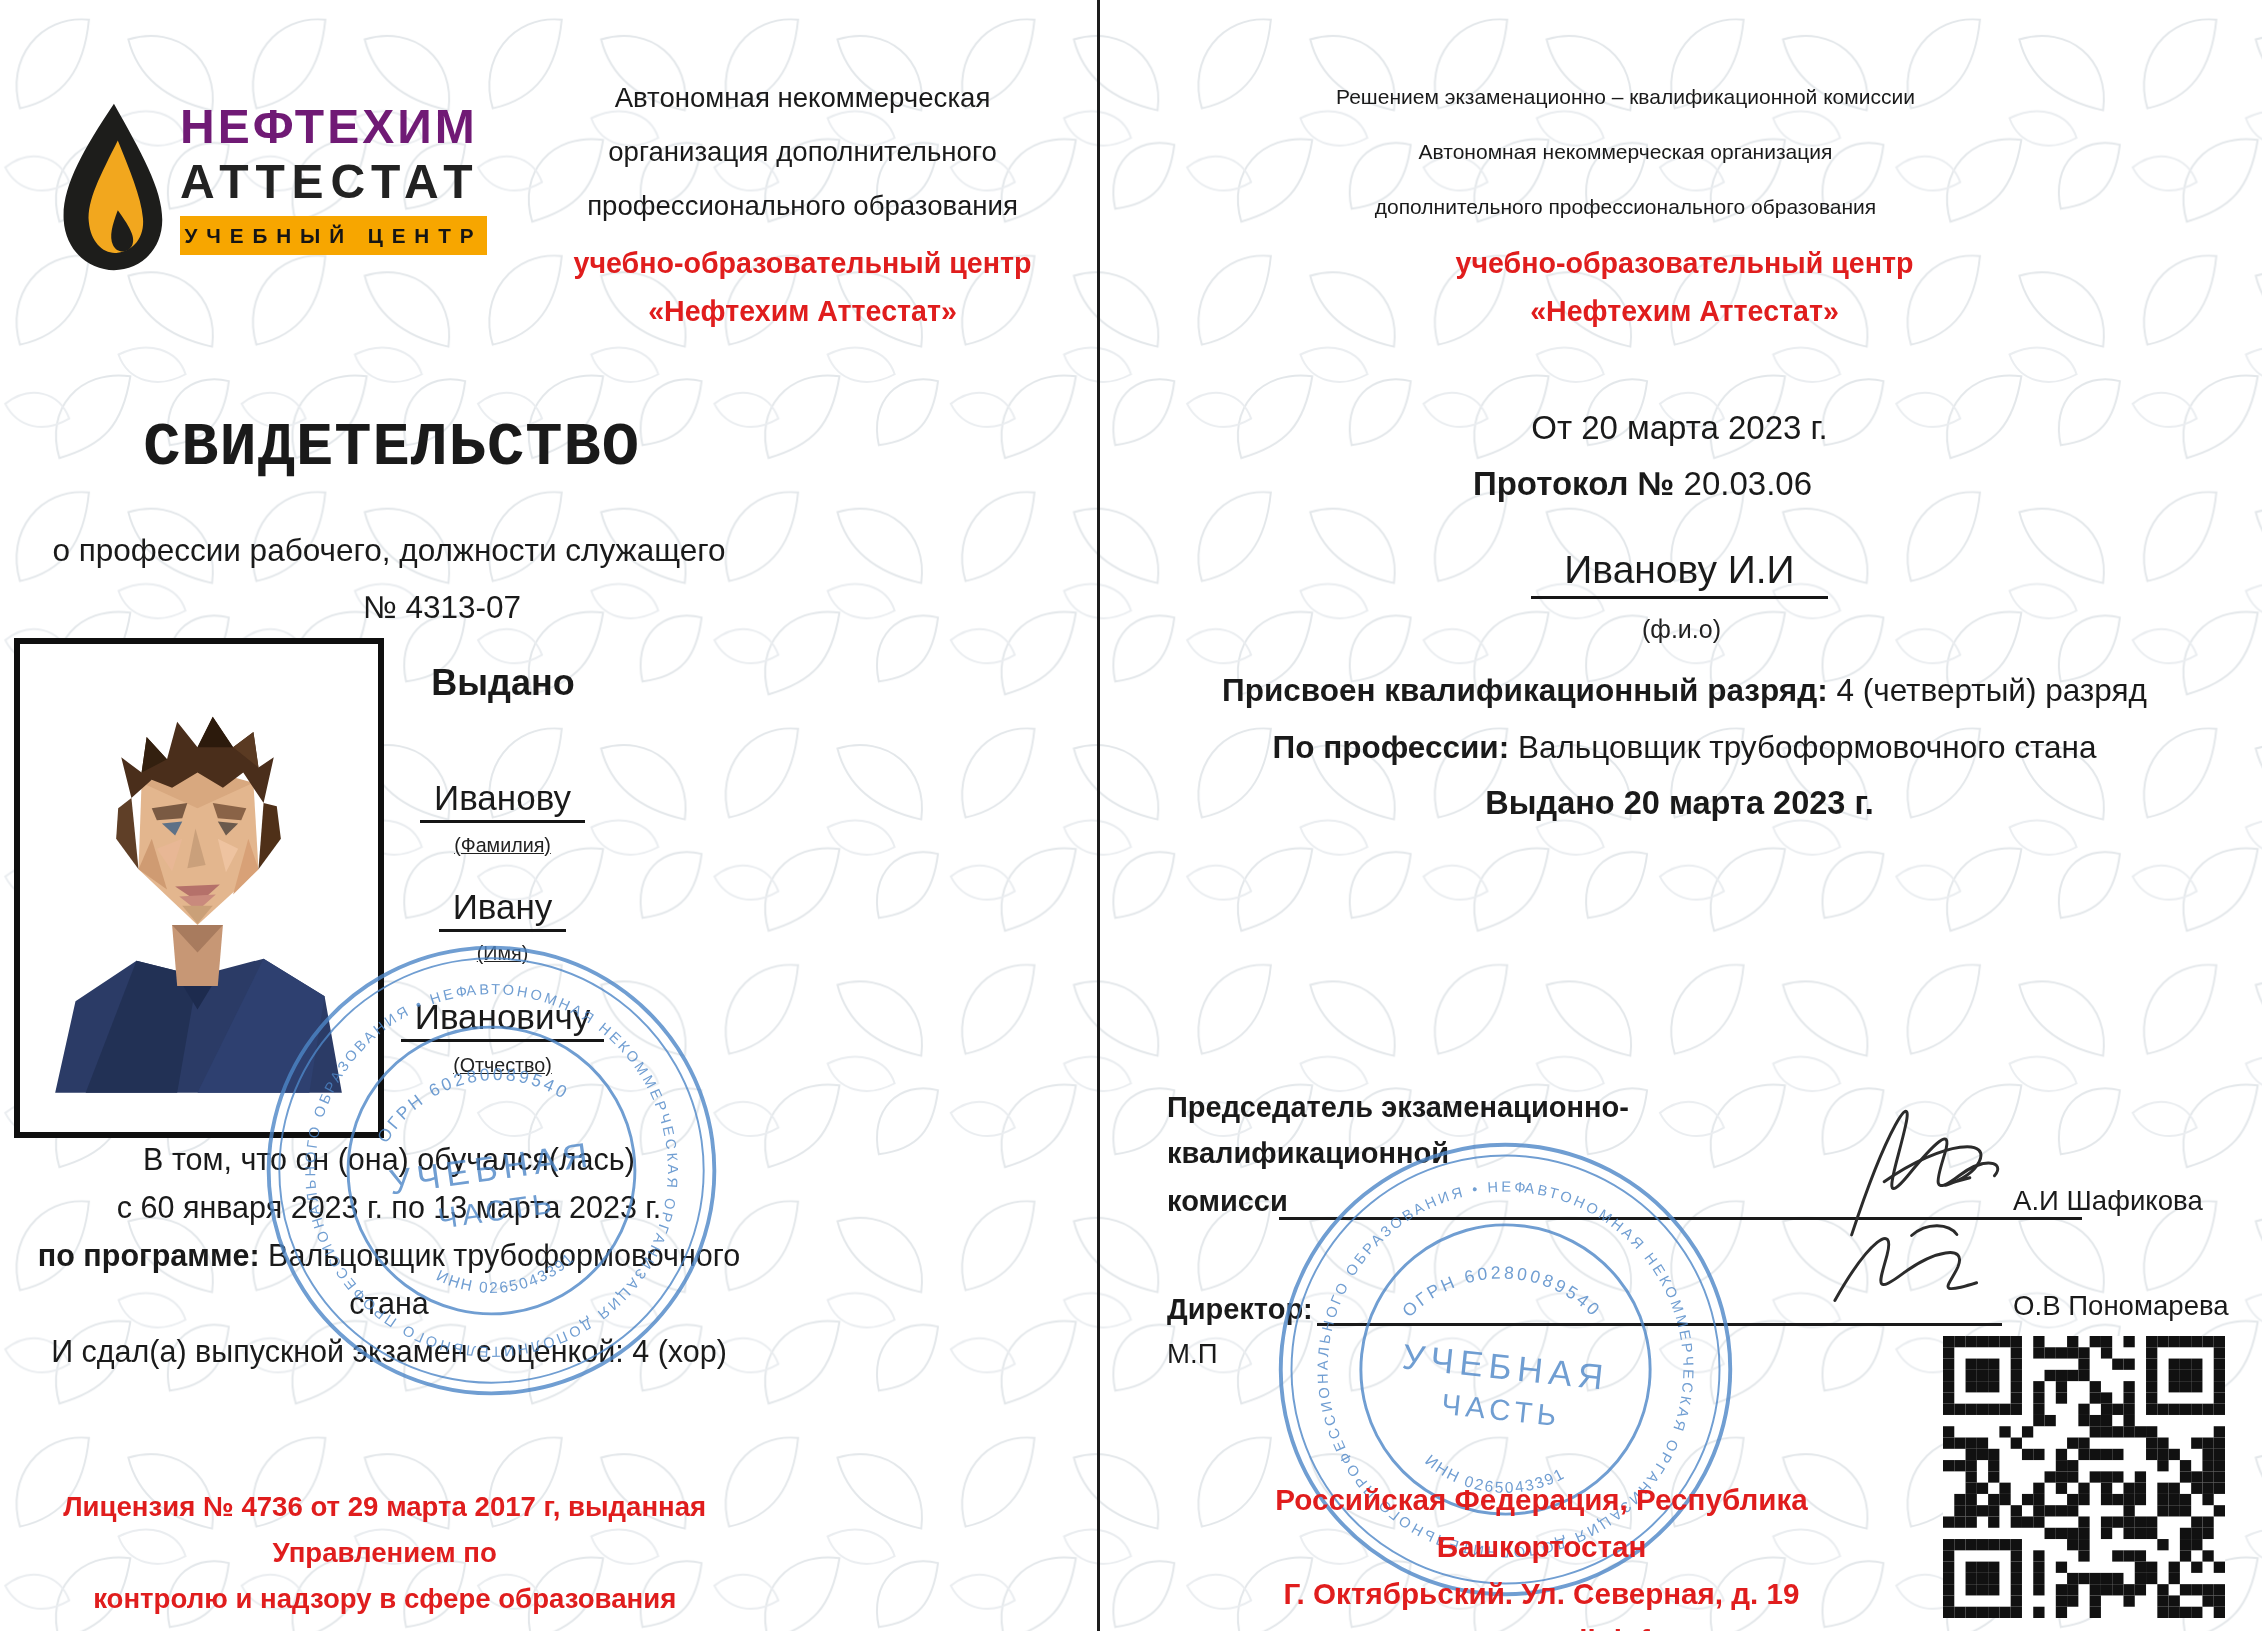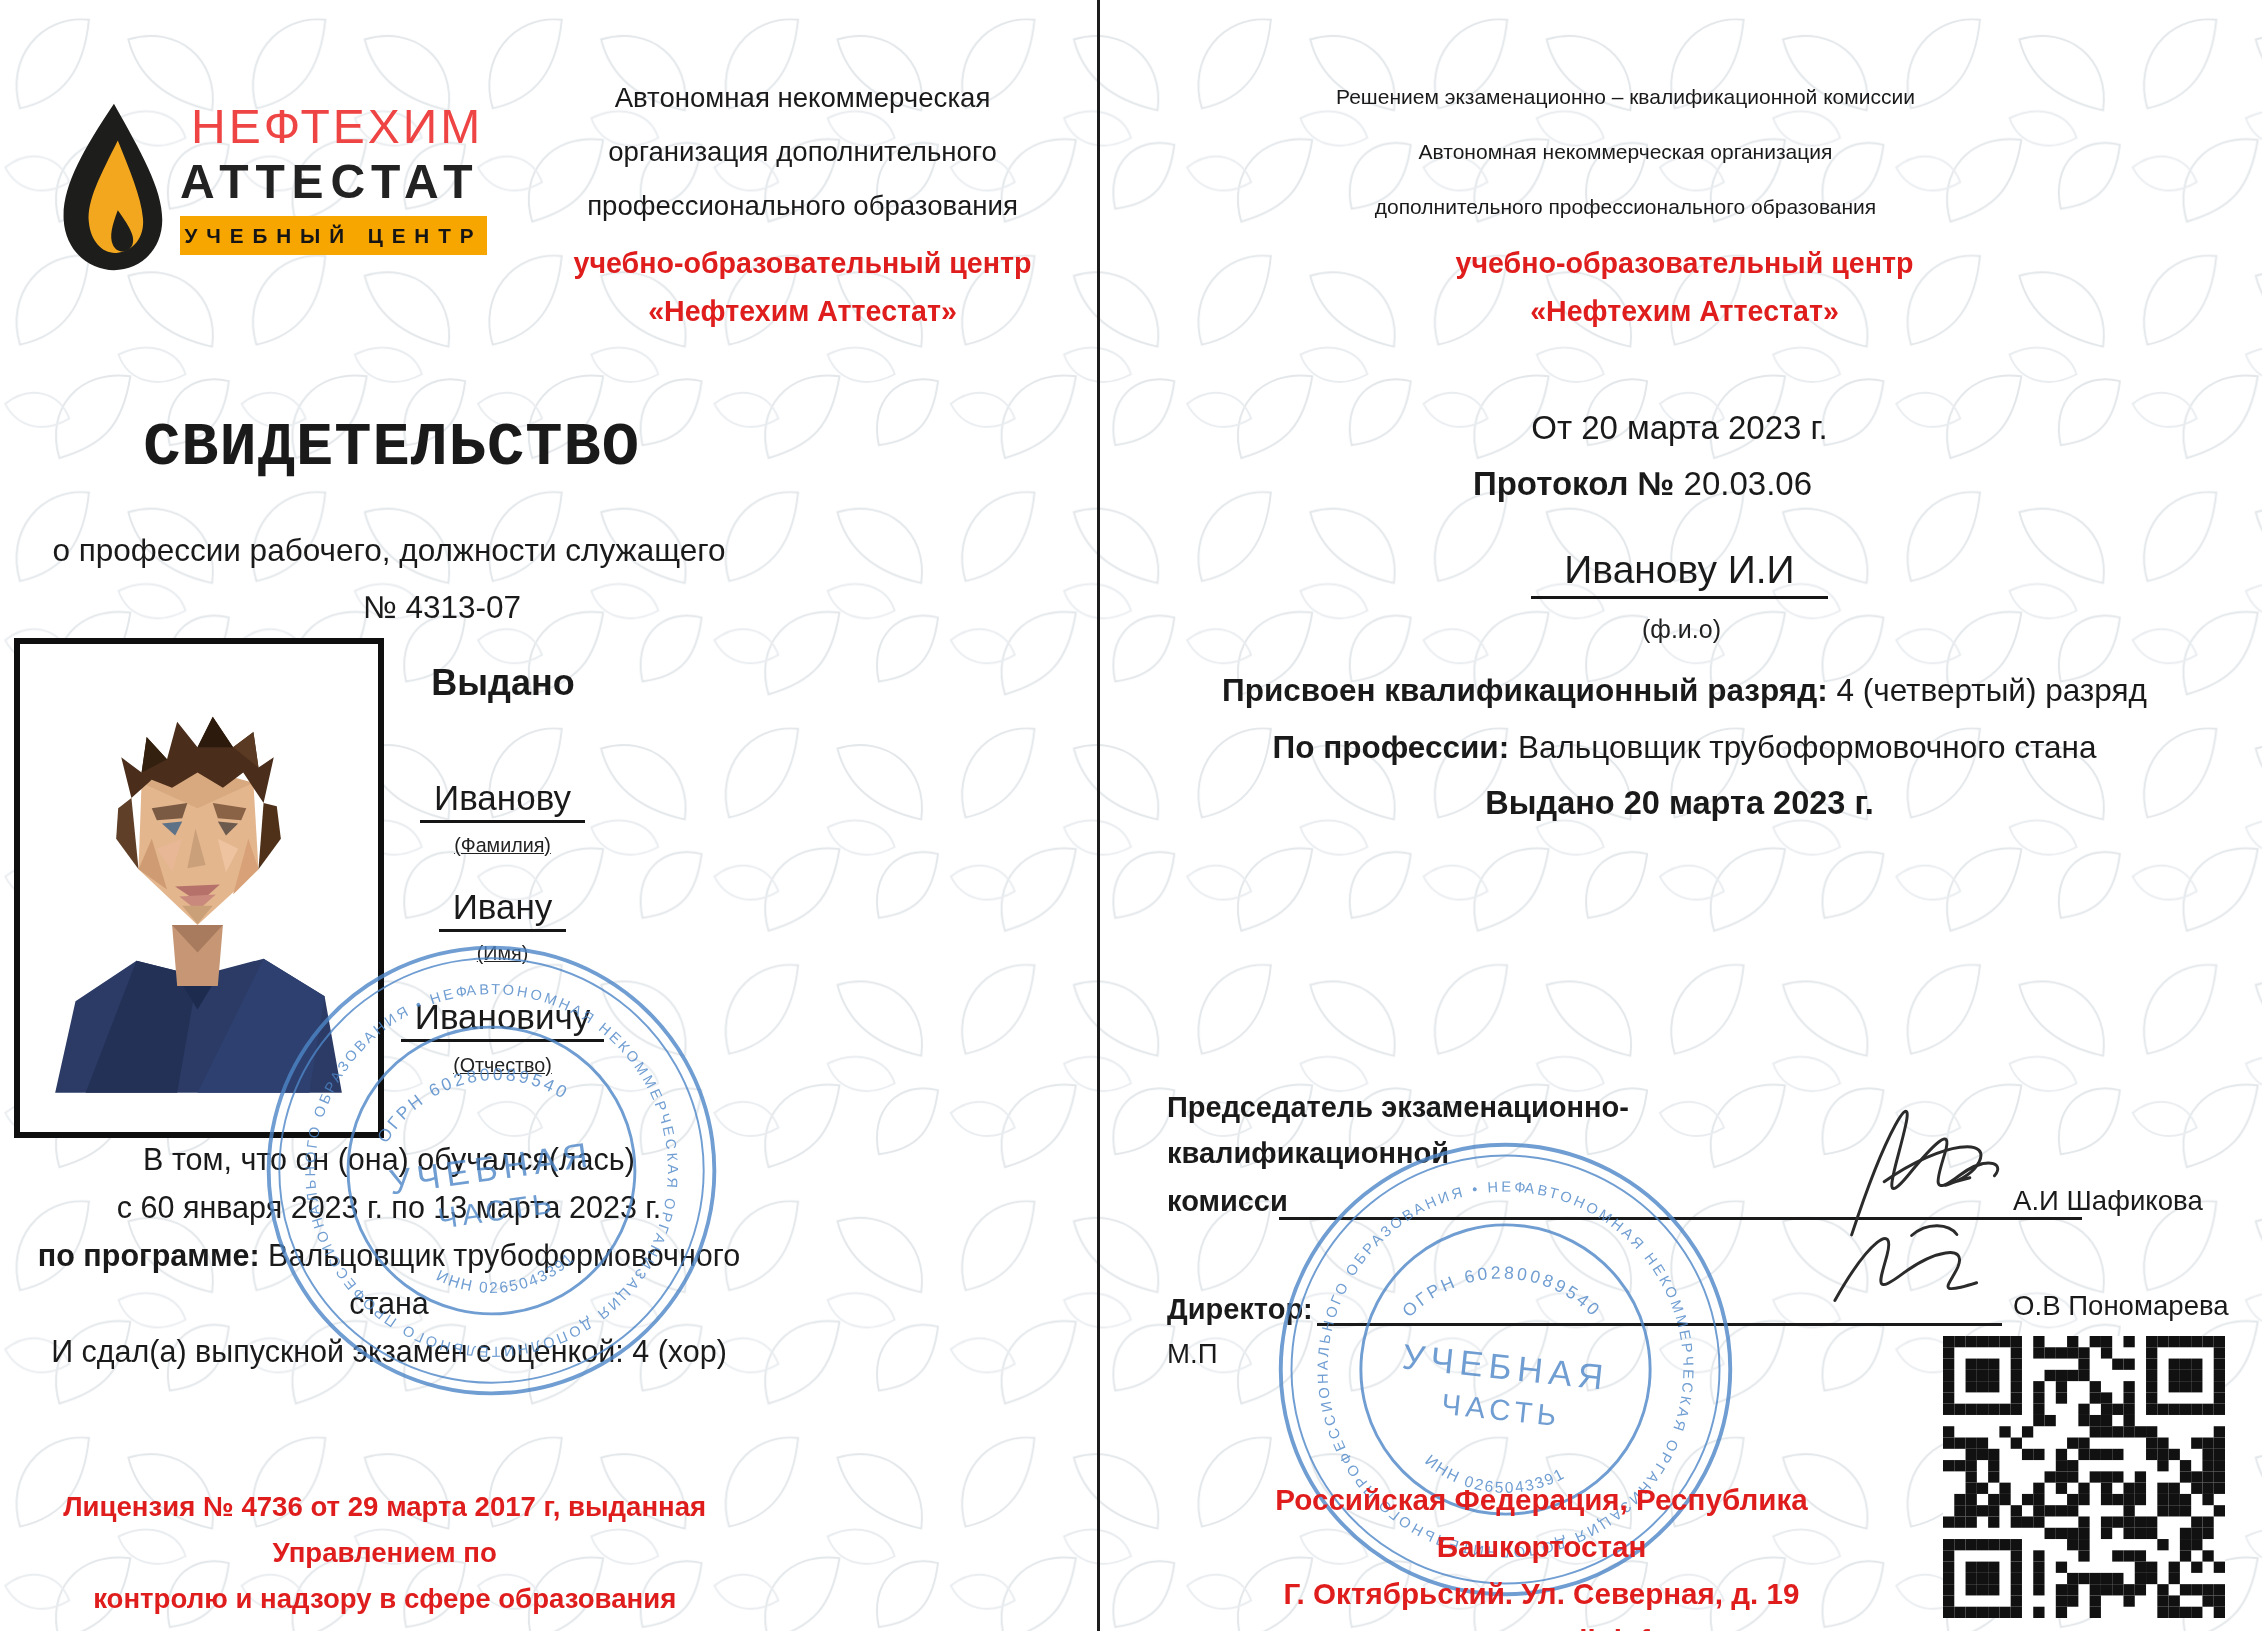--- a/index.html
+++ b/index.html
@@ -8,21 +8,21 @@
   .wm{position:absolute;inset:0;z-index:0;}
   .content{position:absolute;inset:0;z-index:2;}
   .b{font-weight:bold;}
   .red{color:#e01d1d;font-weight:bold;}
   .divider{position:absolute;left:1097px;top:0;width:3px;height:1631px;background:#1c1c1c;z-index:3;}
 
   
   .logo{position:absolute;left:54px;top:97px;width:433px;height:182px;}
   .logo-flame{position:absolute;left:0;top:0;width:116px;height:180px;}
   .logo-text{position:absolute;left:126px;top:2px;width:307px;}
-  .logo-l1{font-size:48px;font-weight:400;letter-spacing:3px;line-height:55px;color:#ef4444;margin-left:11px;}
+  .logo-l1{font-size:48px;font-weight:700;letter-spacing:3px;line-height:55px;color:#701a75;}
   .logo-l2{font-size:48px;font-weight:800;letter-spacing:6.9px;line-height:55px;color:#222;}
   .logo-banner{margin-top:6.9px;background:#f7a600;color:#151515;font-size:20.7px;font-weight:800;letter-spacing:8.9px;text-align:center;padding:7.9px 0 6.9px 0;width:100%;}
 
   .org-block{position:absolute;left:512px;top:71px;width:581px;font-size:27.6px;line-height:54px;text-align:center;}
   .org-red{position:absolute;left:512px;top:239px;width:581px;font-size:28.6px;line-height:48px;text-align:center;}
 
   .title{position:absolute;left:0;top:412px;width:783px;text-align:center;font-size:62px;font-weight:800;letter-spacing:1px;font-family:Liberation Mono, monospace;}
   .subtitle{position:absolute;left:0;top:532px;width:778px;text-align:center;font-size:31.5px;}
   .cert-no{position:absolute;left:0;top:589px;width:788px;text-align:center;font-size:31.5px;padding-left:48px;}
 

